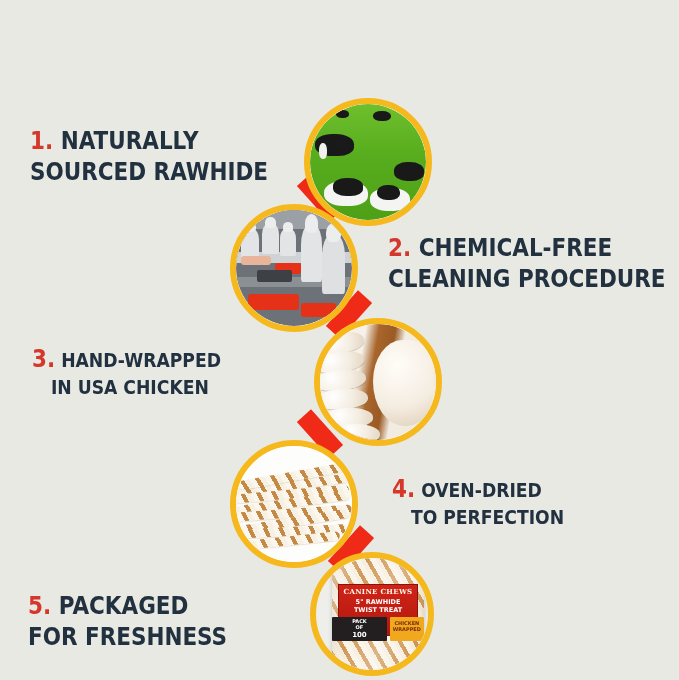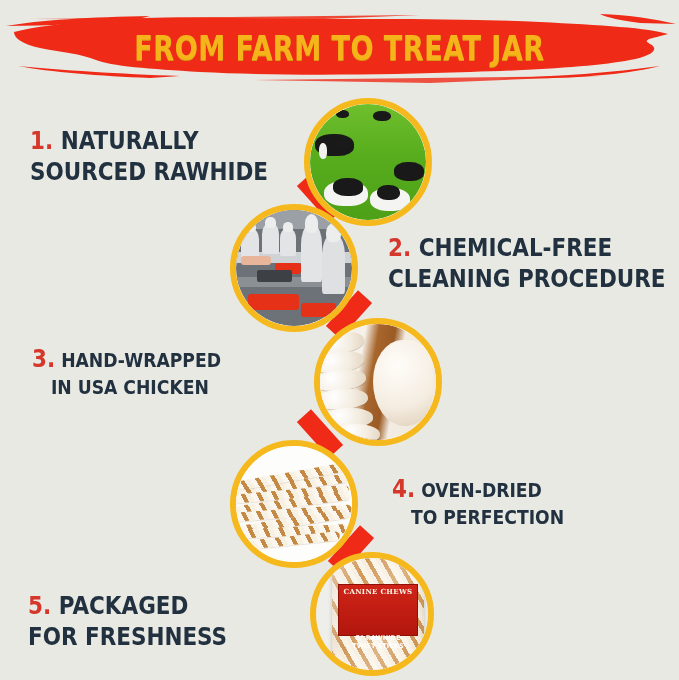--- a/index.html
+++ b/index.html
@@ -123,21 +123,20 @@
   }
   .bag-gloss { position:absolute; inset:0; border-radius:4px;
     background:linear-gradient(105deg, rgba(255,255,255,.55) 0%, rgba(255,255,255,.04) 30%,
       rgba(255,255,255,.30) 55%, rgba(255,255,255,.02) 80%); }
   .label {
     position:absolute; left:28px; top:56px; width:80px; height:52px;
     background:linear-gradient(#cf2418, #b3160d);
     border:1px solid #8d1009;
     display:flex; flex-direction:column; align-items:center;
     padding-top:3px;
-    gap:36px;
   }
   .brand { font-family:"DejaVu Serif", serif; font-weight:bold; font-size:7px;
     color:#fff7e8; letter-spacing:.3px; line-height:1; }
   .prod  { font-family:"DejaVu Sans", sans-serif; font-weight:bold; font-size:6.5px;
     color:#ffffff; line-height:1.25; margin-top:3px; text-align:center; }
   .badges { display:flex; gap:3px; margin-top:3px; }
   .badge-dark {
     background:#231f20; color:#ffffff; font-size:5px; font-weight:bold;
     font-family:"DejaVu Sans", sans-serif; padding:2px 20px; line-height:1.15;
     text-align:center; border-radius:1px;
@@ -147,35 +146,20 @@
     background:#f0a81c; color:#7d2a10; font-size:5px; font-weight:bold;
     font-family:"DejaVu Sans", sans-serif; padding:3px 3px; line-height:1.2;
     text-align:center; border-radius:1px;
   }
 </style>
 </head>
 <body>
 
 <div class="page">
 
-  <div class="banner">
-    <svg width="679" height="80" viewBox="0 0 679 80">
-      <path d="M14,24 C60,13 140,8 230,10 C330,12 430,9 540,14 C600,17 650,20 668,26
-               C655,30 640,31 650,36 C660,41 652,48 630,52 C600,58 540,62 470,64
-               C380,67 280,68 200,64 C150,61 110,58 96,52 C82,46 60,44 40,40
-               C22,36 14,30 14,24 Z" fill="#ef2b18"></path>
-      <path d="M6,18 C40,12 90,9 150,8 L130,13 C90,15 50,18 6,18 Z" fill="#ef2b18"></path>
-      <path d="M600,6 C630,7 655,11 676,16 L640,15 C620,12 608,10 600,6 Z" fill="#ef2b18"></path>
-      <path d="M18,58 C60,62 120,66 180,68 L150,70 C100,68 50,64 18,58 Z" fill="#ef2b18"></path>
-      <path d="M500,70 C550,69 610,65 660,58 C630,66 570,72 500,70 Z" fill="#ef2b18"></path>
-      <path d="M30,11 L420,7 L300,12 Z" fill="#ef2b18" opacity=".85"></path>
-      <path d="M250,72 L600,68 L430,75 Z" fill="#ef2b18" opacity=".8"></path>
-    </svg>
-    <div class="banner-text">FROM FARM TO TREAT JAR</div>
-  </div>
 
   <div class="connector" id="c1"></div>
   <div class="connector" id="c2"></div>
   <div class="connector" id="c3"></div>
   <div class="connector" id="c4"></div>
 
   <div class="circ" id="p1">
     <div class="inner">
       <div class="pasture"></div>
       <div class="cow blk" style="left:4%;top:26%;width:34%;height:19%;"></div>
@@ -251,21 +235,21 @@
     <div class="inner">
       <div class="bagwrap">
 
         <div class="bag">
           <div class="bag-gloss"></div>
         </div>
         <div class="label">
           <div class="brand">CANINE CHEWS</div>
           <div class="prod">
             <span>5" RAWHIDE</span><br>
-            <span>TWIST STICKS</span>
+            <span>TWIST TREAT</span>
           </div>
           <div class="badges">
             <div class="badge-dark">
               <span>PACK OF</span>
               <b>100</b>
             </div>
             <div class="badge-gold">
               <span>CHICKEN</span><br>
               <span>WRAPPED</span>
             </div>

